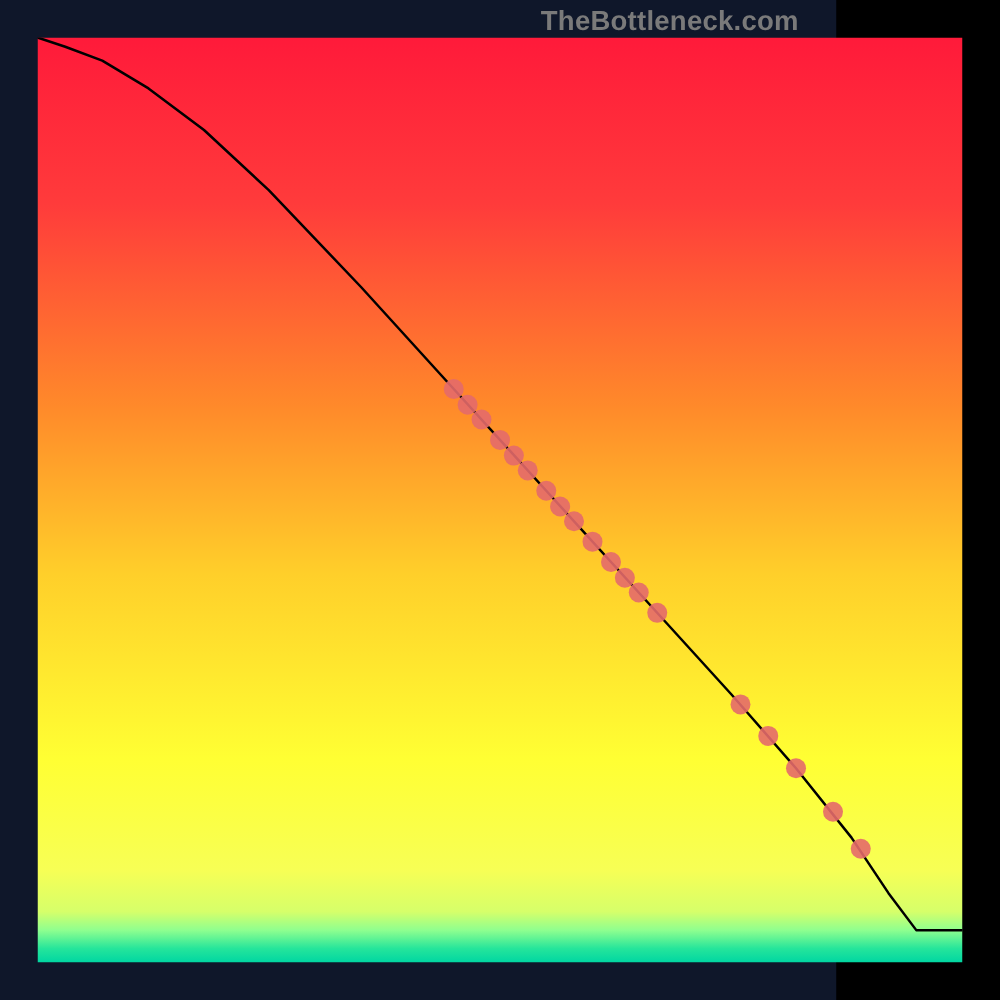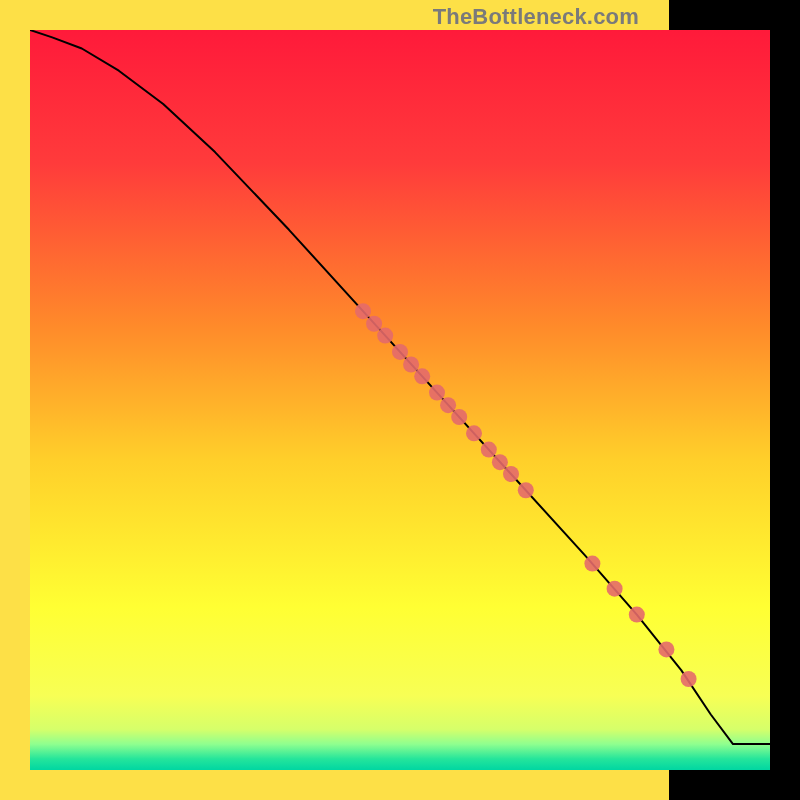--- a/index.html
+++ b/index.html
@@ -7,21 +7,21 @@
     padding: 0;
     width: 800px;
     height: 800px;
     background: #000;
     overflow: hidden;
   }
   .frame {
     position: relative;
     width: 669px;
     height: 800px;
-    background: #fde047;
+    background: #0f172a;
   }
   .plot {
     position: absolute;
     left: 30px;
     top: 30px;
     width: 740px;
     height: 740px;
   }
   .watermark {
     position: absolute;

